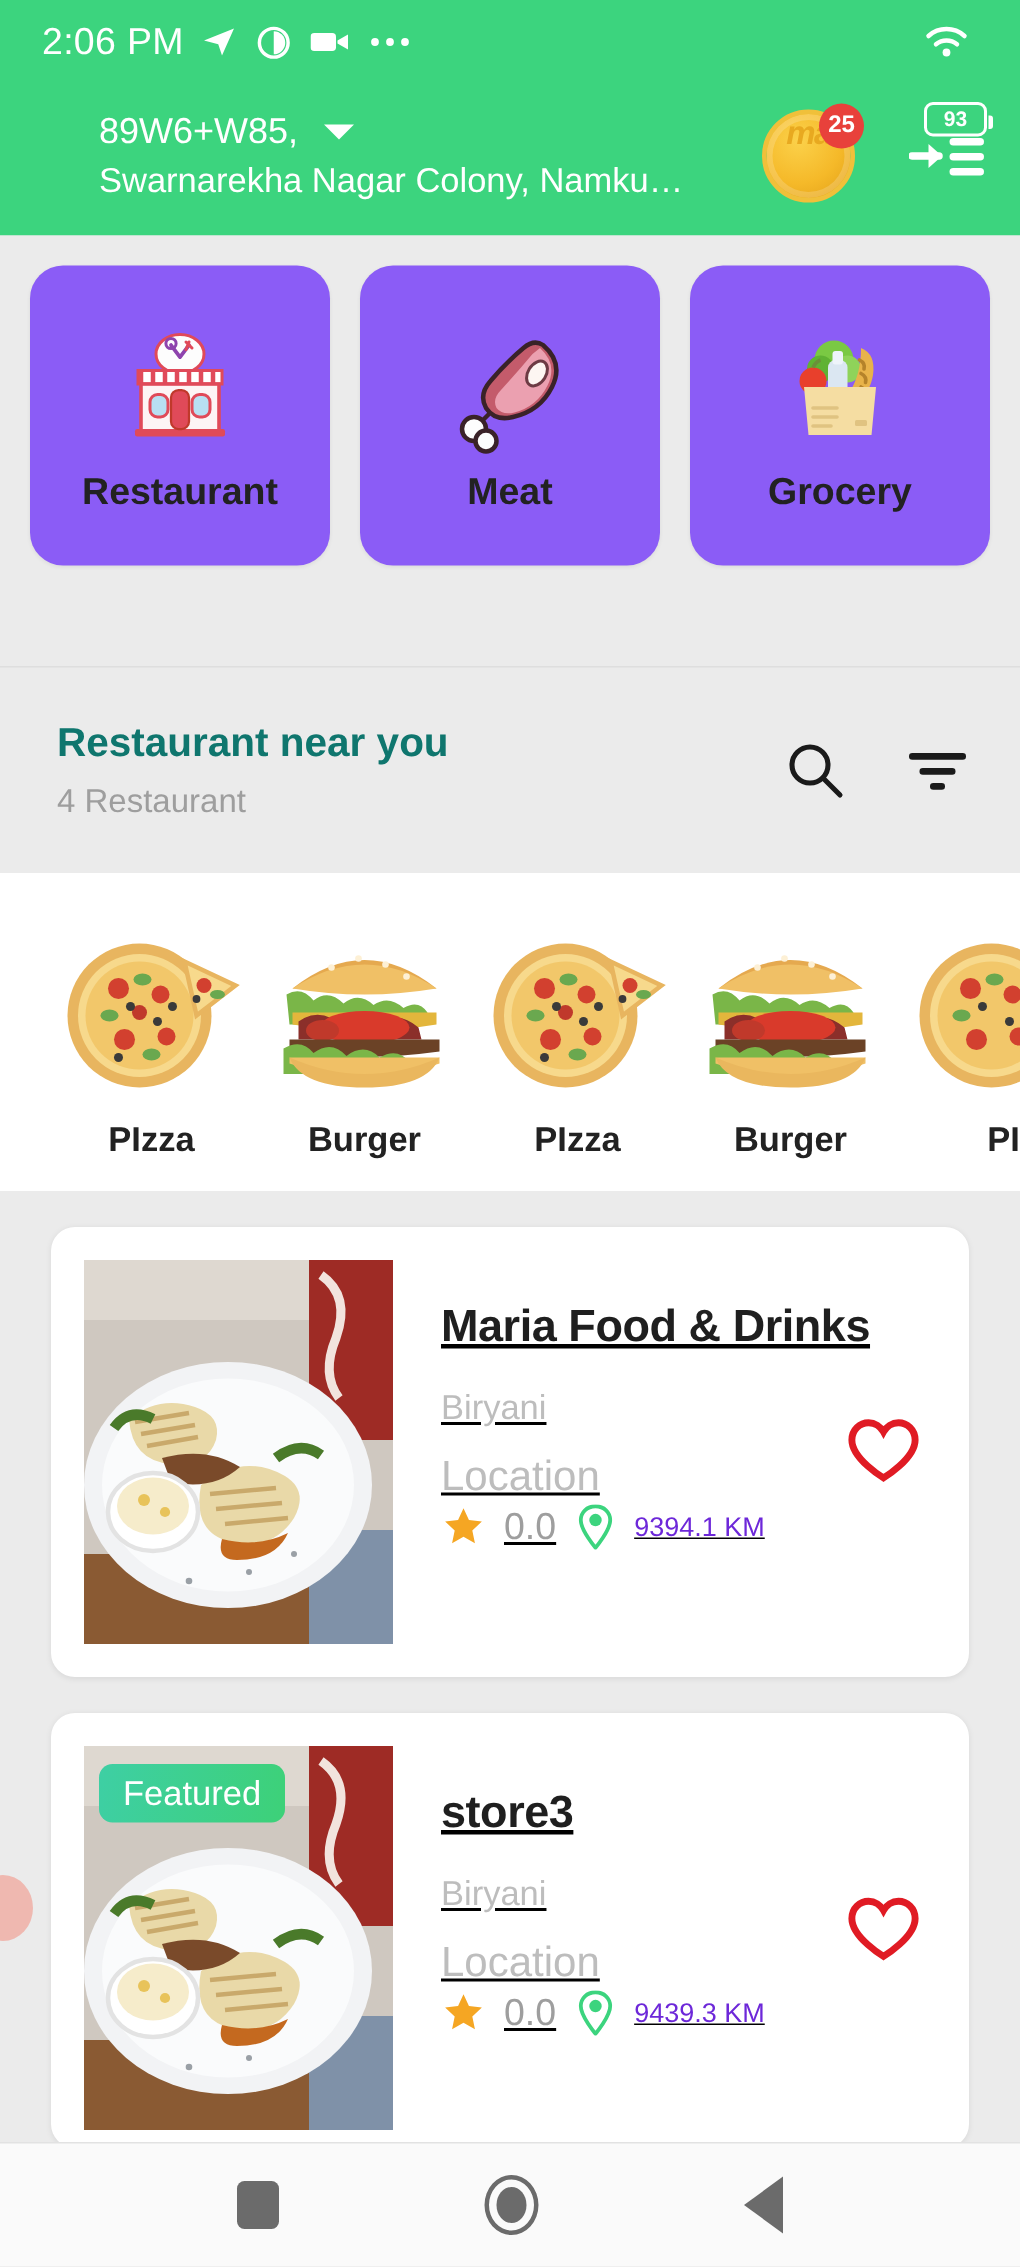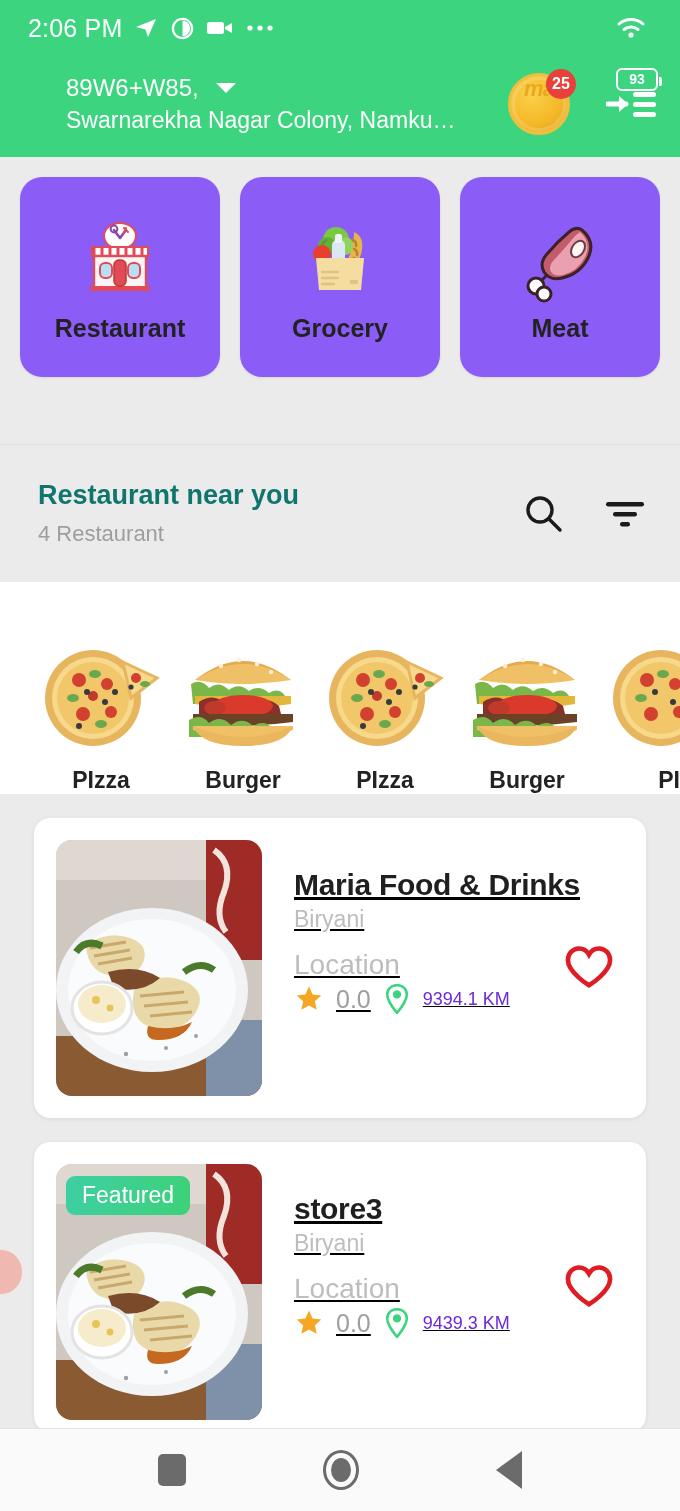--- a/index.html
+++ b/index.html
@@ -88,52 +88,52 @@
   }
   .sect-texts { display: flex; flex-direction: column; gap: 10px; flex: 1; }
   .sect-title { font-size: 27px; font-weight: 700; color: #0f766e; }
   .sect-sub { font-size: 22px; color: #9e9e9e; font-weight: 400; }
   .sect-actions { display: flex; align-items: center; gap: 40px; }
 
   
   .carousel {
     position: absolute; top: 582px; left: 0; width: 680px; height: 212px;
     background: #ffffff; overflow: hidden;
-    display: flex; align-items: flex-end; padding-top: 12px; padding-left: 30px;
+    display: flex; align-items: center; padding-top: 12px; padding-left: 30px;
   }
   .food {
     width: 142px; flex: none; display: flex; flex-direction: column;
     align-items: center; gap: 12px;
   }
   .food-img { width: 130px; height: 118px; display: flex; align-items: center; justify-content: center; }
   .food-label { font-size: 23px; font-weight: 600; color: #222222; }
 
   
   .list { position: absolute; top: 794px; left: 0; width: 680px; height: 634px; background: #ebebeb; }
   .rcard {
     position: absolute; left: 34px; width: 612px; background: #ffffff;
     border-radius: 16px; box-shadow: 0 1px 4px rgba(0,0,0,.08);
     display: flex; padding: 22px; text-decoration: underline;
   }
   #rcard-0 { top: 24px; height: 300px; }
   #rcard-1 { top: 348px; height: 290px; }
   .rthumb {
     position: relative; width: 206px; height: 256px; flex: none;
-    border-radius: 16px; overflow: hidden; background: #d8d3cc;
+    border-radius: 0; overflow: hidden; background: #d8d3cc;
   }
   .rthumb svg { display: block; width: 100%; height: 100%; }
   .badge-featured {
     position: absolute; top: 12px; left: 10px;
     padding: 7px 16px; border-radius: 9px;
     background: linear-gradient(100deg, #3ecfa4 0%, #3dd178 100%);
     color: #ffffff; font-size: 23px; font-weight: 400; line-height: 1.1;
   }
   .rinfo { flex: 1; padding: 28px 0 0 32px; display: flex; flex-direction: column; }
   .rname { font-size: 30px; font-weight: 700; color: #1f1f1f; letter-spacing: -.3px; }
-  .rcuisine { font-size: 23px; color: #bdbdbd; margin-top: 4px; }
+  .rcuisine { font-size: 23px; color: #bdbdbd; margin-top: 23px; }
   .rloc { font-size: 28px; color: #bdbdbd; margin-top: 16px; }
   .rmeta { display: flex; align-items: center; gap: 12px; margin-top: 3px; }
   .rrating { font-size: 25px; color: #9e9e9e; }
   .rdist { font-size: 18px; color: #6d28d9; }
   .heart-btn { position: absolute; right: 32px; top: 50%; transform: translateY(-50%); }
 
   
   .edge-dot {
     position: absolute; left: -18px; top: 1250px; width: 40px; height: 44px;
     border-radius: 50%; background: #f0a79c; opacity: .75;
@@ -261,55 +261,55 @@
           <rect x="16" y="31" width="56" height="9" fill="#ffffff" stroke="#e04a59" stroke-width="2"></rect>
           <path d="M18 31 v9 M26 31 v9 M34 31 v9 M42 31 v9 M50 31 v9 M58 31 v9 M66 31 v9" stroke="#e04a59" stroke-width="3"></path>
           <rect x="18" y="40" width="52" height="32" fill="#fdf4f5" stroke="#e04a59" stroke-width="2.4"></rect>
           <rect x="14" y="70" width="60" height="5" rx="1.5" fill="#e04a59"></rect>
           <rect x="24" y="47" width="12" height="15" rx="5" fill="#b8dff2" stroke="#e04a59" stroke-width="2"></rect>
           <rect x="52" y="47" width="12" height="15" rx="5" fill="#b8dff2" stroke="#e04a59" stroke-width="2"></rect>
           <rect x="38" y="44" width="12" height="26" rx="5" fill="#e04a59" stroke="#c0392b" stroke-width="1.5"></rect>
         </svg>
       </div>
       <span class="cat-label">Restaurant</span>
+    </div>
+
+    <div class="cat">
+      <div class="cat-icon">
+        <svg width="88" height="88" viewBox="0 0 88 88">
+          <path d="M66 14 q14 12 6 28 q-8 16 -26 20 q-12 3 -18 -6 q-5 -9 3 -18 q10 -12 22 -22 q7 -6 13 -2 z" fill="#c45b6b"></path>
+          <path d="M64 16 q12 11 5 25 q-7 14 -22 18 q-8 2 -12 -3 q-3 -6 3 -12 q11 -12 21 -24 z" fill="#eba0b0"></path>
+          <ellipse cx="62" cy="33" rx="6" ry="9" transform="rotate(32 62 33)" fill="#fdf6f2" stroke="#6d3b44" stroke-width="2"></ellipse>
+          <path d="M66 14 q14 12 6 28 q-8 16 -26 20 q-12 3 -18 -6 q-5 -9 3 -18 q10 -12 22 -22 q7 -6 13 -2 z" fill="none" stroke="#3a2228" stroke-width="3"></path>
+          <path d="M30 60 l-8 8" stroke="#3a2228" stroke-width="3"></path>
+          <circle cx="20" cy="70" r="8" fill="#fdfdfd" stroke="#3a2228" stroke-width="3"></circle>
+          <circle cx="28" cy="78" r="7" fill="#fdfdfd" stroke="#3a2228" stroke-width="3"></circle>
+        </svg>
+      </div>
+      <span class="cat-label">Meat</span>
     </div>
 
     <div class="cat">
       <div class="cat-icon">
         <svg width="88" height="88" viewBox="0 0 88 88">
           <circle cx="40" cy="24" r="13" fill="#7ac943"></circle>
           <circle cx="31" cy="30" r="9" fill="#5fb233"></circle>
           <circle cx="49" cy="30" r="9" fill="#8fd35a"></circle>
           <rect x="36" y="24" width="13" height="26" rx="5" fill="#dbe7f2"></rect>
           <rect x="39" y="18" width="7" height="9" rx="2" fill="#eef4fa"></rect>
           <circle cx="26" cy="38" r="9" fill="#e8402c"></circle>
           <path d="M26 29 q2 -4 5 -5" stroke="#6b8f3a" stroke-width="2.4" fill="none"></path>
           <path d="M58 16 q10 4 8 18 q-2 12 -10 16 l-6 -4 q8 -12 8 -30 z" fill="#e8b34a"></path>
           <path d="M57 24 q4 2 3 6 M58 33 q4 2 3 6 M58 42 q4 2 3 5" stroke="#b5832a" stroke-width="2.4" fill="none" stroke-linecap="round"></path>
           <path d="M20 42 h48 l-3 32 h-42 z" fill="#f5dda2"></path>
           <path d="M26 56 h16 M26 62 h16 M26 68 h12" stroke="#e0c381" stroke-width="2.4" stroke-linecap="round"></path>
           <rect x="54" y="64" width="8" height="4" rx="1" fill="#e0c381"></rect>
         </svg>
       </div>
       <span class="cat-label">Grocery</span>
-    </div>
-
-    <div class="cat">
-      <div class="cat-icon">
-        <svg width="88" height="88" viewBox="0 0 88 88">
-          <path d="M66 14 q14 12 6 28 q-8 16 -26 20 q-12 3 -18 -6 q-5 -9 3 -18 q10 -12 22 -22 q7 -6 13 -2 z" fill="#c45b6b"></path>
-          <path d="M64 16 q12 11 5 25 q-7 14 -22 18 q-8 2 -12 -3 q-3 -6 3 -12 q11 -12 21 -24 z" fill="#eba0b0"></path>
-          <ellipse cx="62" cy="33" rx="6" ry="9" transform="rotate(32 62 33)" fill="#fdf6f2" stroke="#6d3b44" stroke-width="2"></ellipse>
-          <path d="M66 14 q14 12 6 28 q-8 16 -26 20 q-12 3 -18 -6 q-5 -9 3 -18 q10 -12 22 -22 q7 -6 13 -2 z" fill="none" stroke="#3a2228" stroke-width="3"></path>
-          <path d="M30 60 l-8 8" stroke="#3a2228" stroke-width="3"></path>
-          <circle cx="20" cy="70" r="8" fill="#fdfdfd" stroke="#3a2228" stroke-width="3"></circle>
-          <circle cx="28" cy="78" r="7" fill="#fdfdfd" stroke="#3a2228" stroke-width="3"></circle>
-        </svg>
-      </div>
-      <span class="cat-label">Meat</span>
     </div>
   </div>
 
   <div class="sect">
     <div class="sect-texts">
       <span class="sect-title">Restaurant near you</span>
       <span class="sect-sub">4 Restaurant</span>
     </div>
     <div class="sect-actions">
       <span class="ic">

